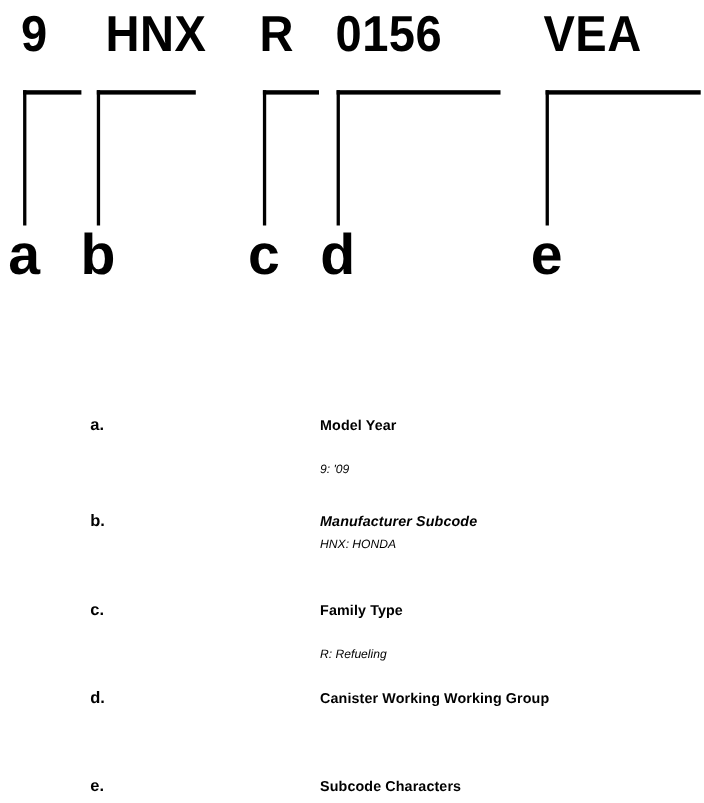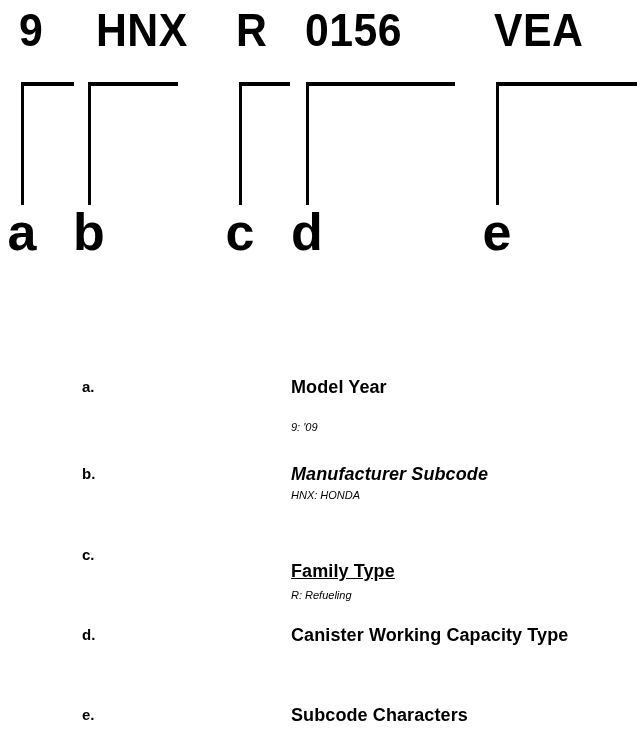--- a/index.html
+++ b/index.html
@@ -81,21 +81,21 @@
     position: absolute;
     left: 82px;
     font-size: 15px;
     font-weight: bold;
     line-height: 18px;
     white-space: nowrap;
   }
   .legend-title {
     position: absolute;
     left: 291px;
-    font-size: 18px;
+    font-size: 13px;
     font-weight: bold;
     line-height: 18px;
     white-space: nowrap;
     letter-spacing: 0.1px;
   }
   .legend-value {
     position: absolute;
     left: 291px;
     font-size: 11px;
     font-weight: normal;
@@ -142,24 +142,24 @@
       <div class="legend-title" style="top: 8px;">Model Year</div>
       <div class="legend-value" style="top: 48px;">9: '09</div>
     </div>
     <div class="legend-row">
       <div class="legend-key" style="top: 95px;">b.</div>
       <div class="legend-title" style="top: 95px; font-style: italic;">Manufacturer Subcode</div>
       <div class="legend-value" style="top: 116px;">HNX: HONDA</div>
     </div>
     <div class="legend-row">
       <div class="legend-key" style="top: 176px;">c.</div>
-      <div class="legend-title" style="top: 192px; text-decoration: underline;">Family Type</div>
+      <div class="legend-title" style="top: 176px;">Family Type</div>
       <div class="legend-value" style="top: 216px; text-align: right;">R: Refueling</div>
     </div>
     <div class="legend-row">
       <div class="legend-key" style="top: 256px;">d.</div>
-      <div class="legend-title" style="top: 256px;">Canister Working Capacity Type</div>
+      <div class="legend-title" style="top: 256px;">Canister Working Working Group</div>
     </div>
     <div class="legend-row">
       <div class="legend-key" style="top: 336px;">e.</div>
       <div class="legend-title" style="top: 336px;">Subcode Characters</div>
     </div>
   </div>
 
 </body></html>

